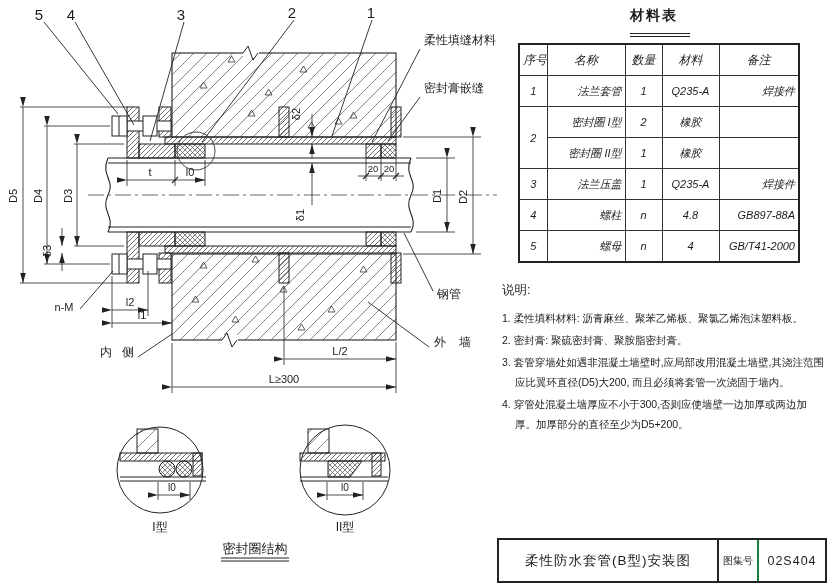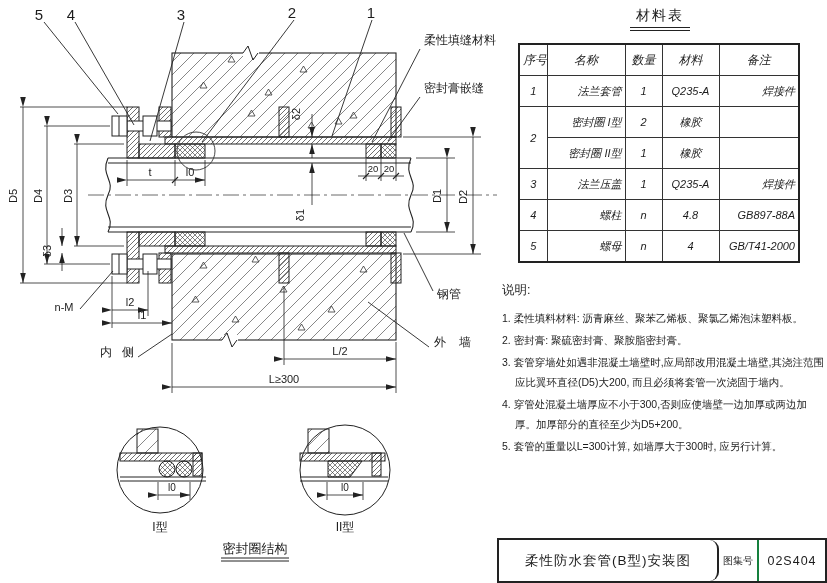--- a/index.html
+++ b/index.html
@@ -1,38 +1,38 @@
 <!DOCTYPE html>
 <html><head>
 <meta charset="utf-8">
 <style>
   html,body{margin:0;padding:0;background:#e8e8e8;}
   #canvas{position:relative;width:827px;height:583px;background:#ffffff;overflow:hidden;
           font-family:"Liberation Sans","DejaVu Sans",sans-serif;color:#1c1c1c;}
   svg text{font-family:"Liberation Sans","DejaVu Sans",sans-serif;fill:#1c1c1c;}
   
-  .mat-title{position:absolute;left:630px;top:7px;width:60px;text-align:center;
-             font-size:14px;font-weight:normal;letter-spacing:2px;
-             border-bottom:4px double #222;padding-bottom:2px;}
+  .mat-title{position:absolute;left:630px;top:7px;width:60px;
+             font-size:14px;font-weight:bold;letter-spacing:2px;
+             border-bottom:4px double #222;padding-bottom:8px;}
   table.materials{position:absolute;left:518px;top:43px;border-collapse:collapse;
                   table-layout:fixed;width:280px;font-size:11px;}
   table.materials th,table.materials td{border:1px solid #333;padding:2px 3px;
                   height:26px;text-align:center;overflow:hidden;white-space:nowrap;font-style:italic;}
   table.materials th{font-size:12px;font-weight:normal;}
   table.materials td.lft{text-align:right;padding-left:6px;}
   table.materials{border:2px solid #222;}
   
   .notes{position:absolute;left:502px;top:280px;width:322px;font-size:10.5px;line-height:20px;}
   .notes .heading{font-size:12.5px;margin-bottom:8px;}
   .notes .item{padding-left:13px;text-indent:-13px;margin-bottom:2px;}
   
   .titleblock{position:absolute;left:497px;top:538px;width:330px;height:45px;
               border:2px solid #222;box-sizing:border-box;display:flex;}
   .titleblock .cell{display:flex;align-items:center;justify-content:center;box-sizing:border-box;}
-  .titleblock .t-main{flex:1;border-right:2px solid #222;font-size:13.5px;letter-spacing:1px;border-radius:9px;}
+  .titleblock .t-main{flex:1;border-right:2px solid #222;font-size:13.5px;letter-spacing:1px;}
   .titleblock .t-label{width:40px;border-right:2px solid #15803d;font-size:10px;}
   .titleblock .t-no{width:66px;font-size:12.5px;letter-spacing:1px;}
 </style>
 </head>
 <body>
 
 <div id="canvas">
 
   <svg width="500" height="583" viewBox="0 0 500 583" style="position:absolute;left:0;top:0;">
     <defs>
@@ -336,21 +336,20 @@
     </tr>
   </tbody>
     </table>
 
   <div class="notes">
     <div class="heading">说明:</div>
     <div class="item">1. 柔性填料材料: 沥青麻丝、聚苯乙烯板、聚氯乙烯泡沫塑料板。</div>
     <div class="item">2. 密封膏: 聚硫密封膏、聚胺脂密封膏。</div>
     <div class="item">3. 套管穿墙处如遇非混凝土墙壁时,应局部改用混凝土墙壁,其浇注范围应比翼环直径(D5)大200, 而且必须将套管一次浇固于墙内。</div>
     <div class="item">4. 穿管处混凝土墙厚应不小于300,否则应使墙壁一边加厚或两边加厚。加厚部分的直径至少为D5+200。</div>
-    <div class="item">5. 套管的重量以L=300计算, 如墙厚大于300时, 应另行计算。</div>
   </div>
 
   <div class="titleblock">
     <div class="cell t-main">柔性防水套管(B型)安装图</div>
     <div class="cell t-label">图集号</div>
     <div class="cell t-no">02S404</div>
   </div>
 
 </div>
 

